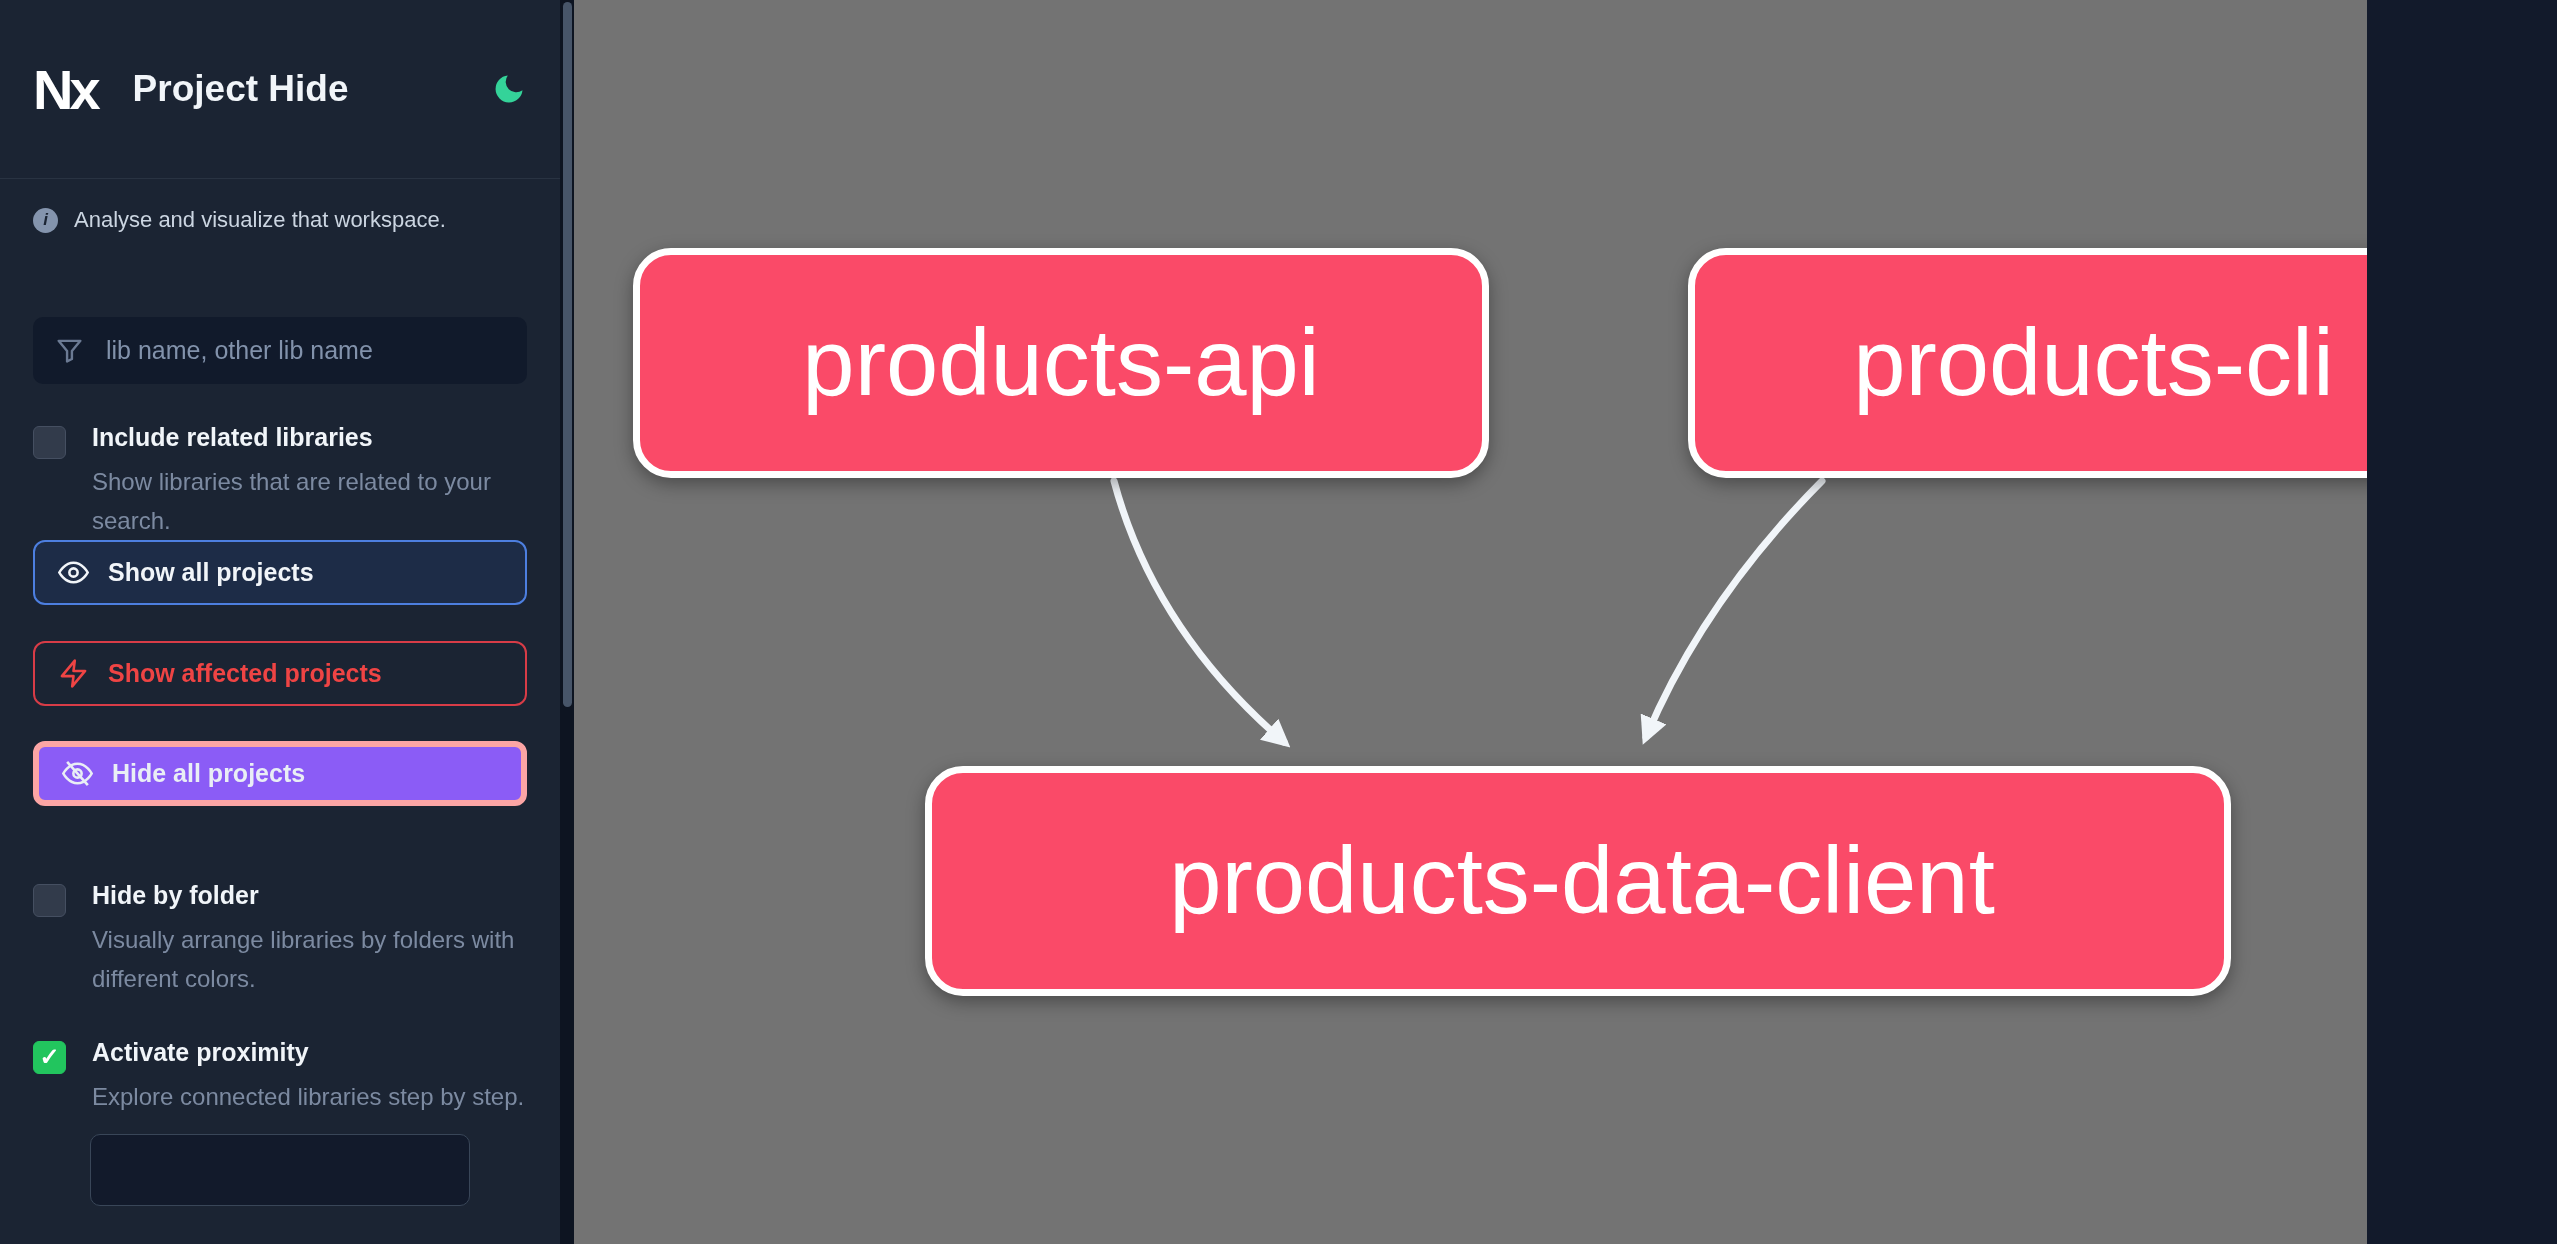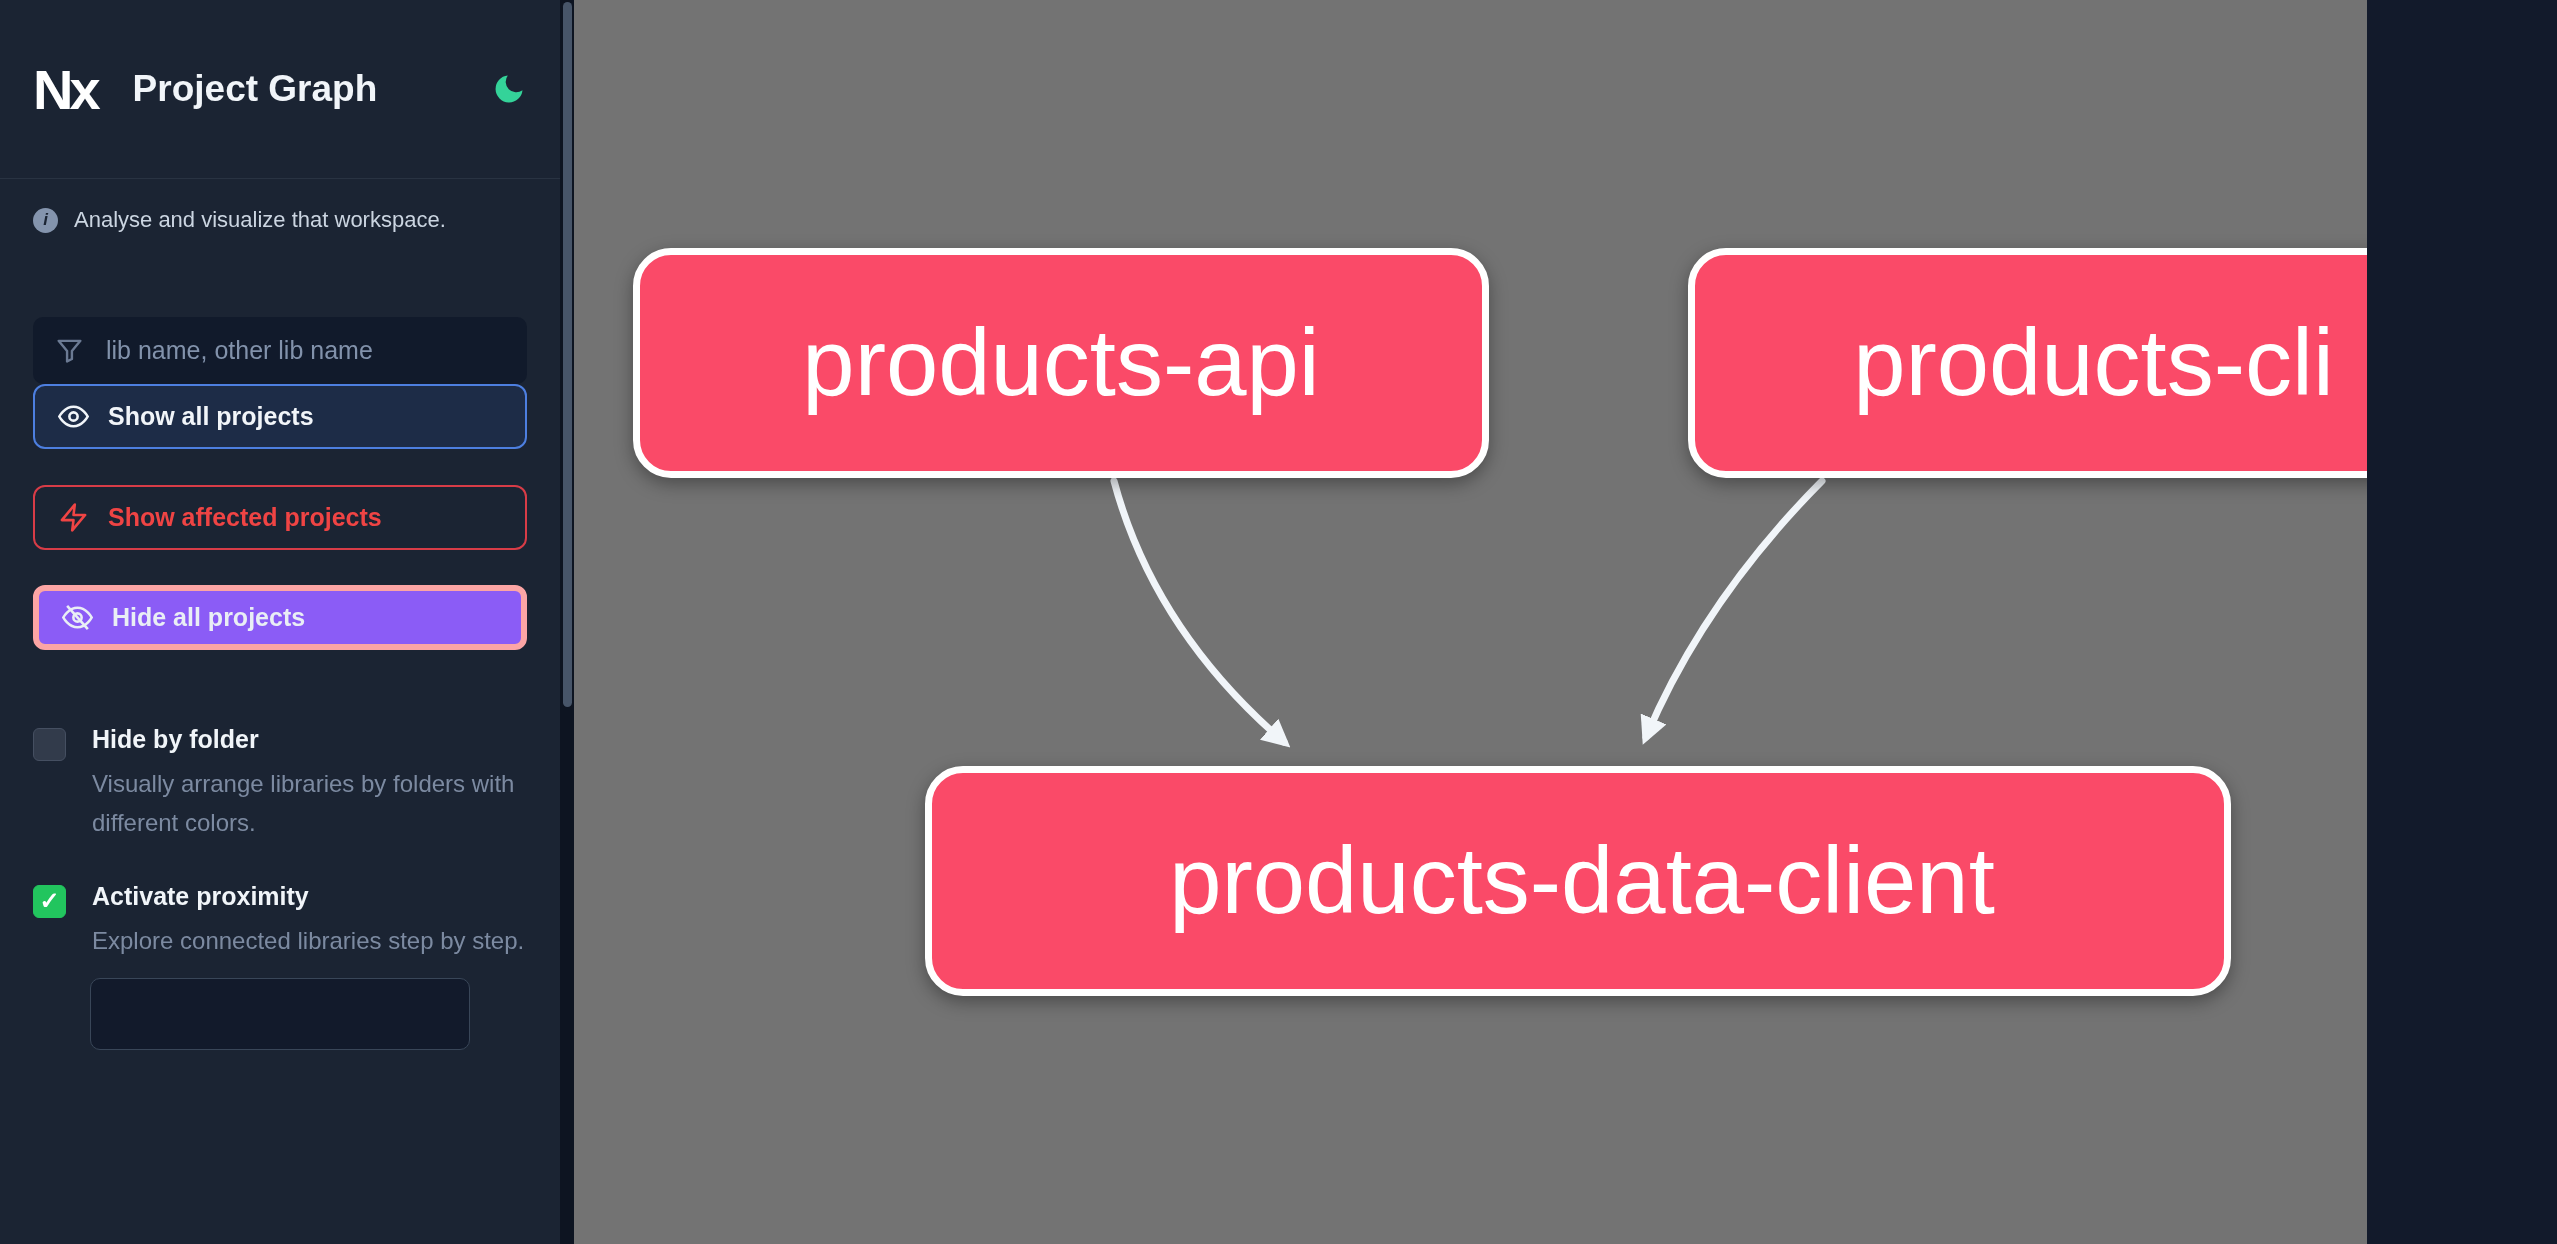--- a/index.html
+++ b/index.html
@@ -71,40 +71,47 @@
 </style>
 </head>
 <body>
 
 <div class="app">
 
   <aside class="sidebar">
 
     <div class="sb-header">
       <div class="logo">Nx</div>
-      <div class="title">Project Graph</div>
+      <div class="title">Project Hide</div>
       <button class="theme">
         <svg viewBox="0 0 24 24">
           <path d="M21 12.8A9 9 0 1 1 11.2 3a7 7 0 0 0 9.8 9.8z" fill="#34d399"></path>
         </svg>
       </button>
     </div>
 
     <div class="tagline">
       <span class="info">i</span>
       <span>Analyse and visualize that workspace.</span>
     </div>
 
     <div class="search">
       <svg viewBox="0 0 24 24" fill="none" stroke="#6b7a93" stroke-width="2" stroke-linejoin="round">
         <path d="M3 4h18l-7 8.5V19l-4 2v-8.5L3 4z"></path>
       </svg>
       <input type="text" placeholder="lib name, other lib name" style="">
     </div>
 
+    <div class="opt">
+      <span class="box"></span>
+      <div class="txt">
+        <div class="lbl">Include related libraries</div>
+        <div class="desc">Show libraries that are related to your search.</div>
+      </div>
+    </div>
 
     <button class="btn btn-all">
       <svg viewBox="0 0 24 24" fill="none" stroke="currentColor" stroke-width="2">
         <path d="M1 12s4-7.5 11-7.5S23 12 23 12s-4 7.5-11 7.5S1 12 1 12z"></path>
         <circle cx="12" cy="12" r="3.2"></circle>
       </svg>
       <span>Show all projects</span>
     </button>
 
     <button class="btn btn-aff">

